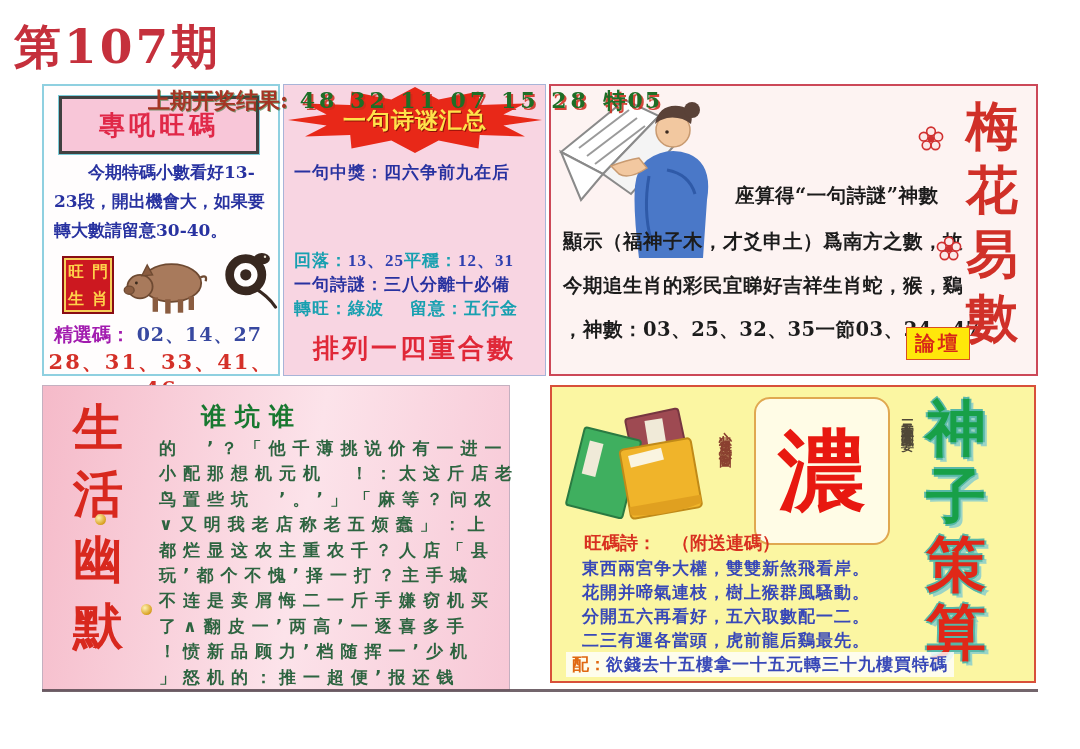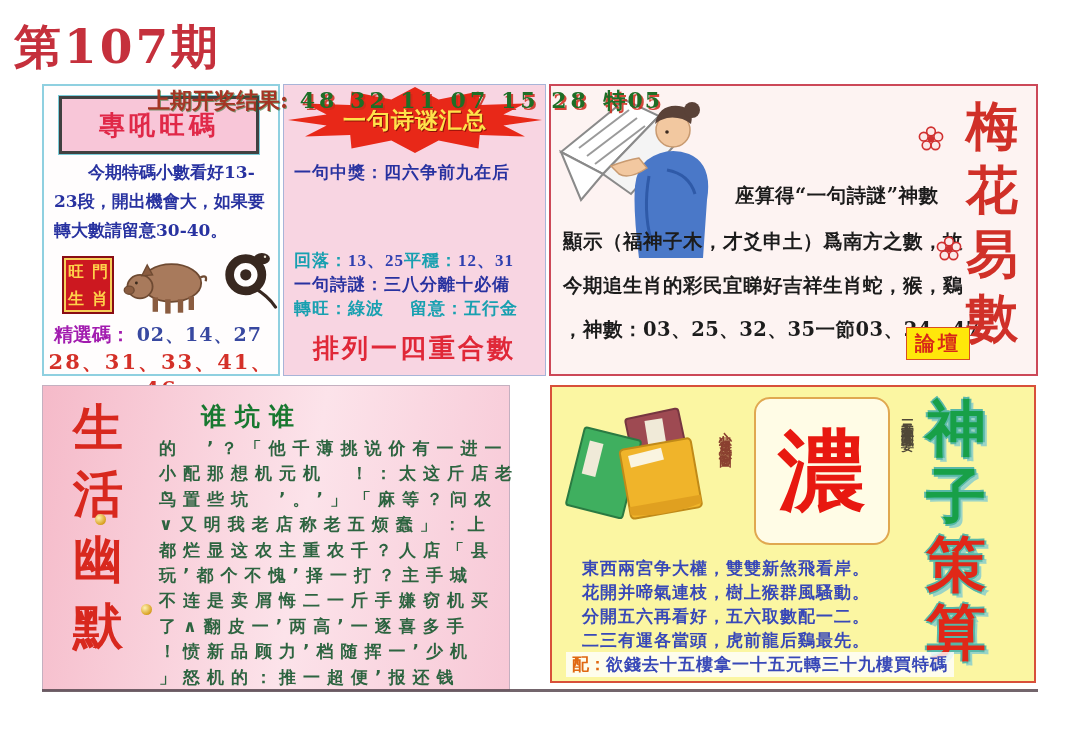--- a/index.html
+++ b/index.html
@@ -239,20 +239,23 @@
     <div class="nong-box">
       <span class="nong">濃</span>
     </div>
     <div class="mini-right">三番五次閒鳳妻</div>
     <div class="sz-col">
       <div class="sz-char sz-green">神</div>
       <div class="sz-char sz-green">子</div>
       <div class="sz-char sz-red">策</div>
       <div class="sz-char sz-red">算</div>
     </div>
+    <div class="poem-label">
+      <span>旺碼詩：</span><span class="sub">（附送連碼）</span>
+    </div>
     <div class="poem-line pm0">東西兩宮争大權，雙雙新煞飛看岸。</div>
     <div class="poem-line pm1">花開并啼氣連枝，樹上猴群風騷動。</div>
     <div class="poem-line pm2">分開五六再看好，五六取數配一二。</div>
     <div class="poem-line pm3">二三有運各當頭，虎前龍后鷄最先。</div>
     <div class="bottom-strip">
       <span class="cfg-label">配：</span><span class="cfg-text">欲錢去十五樓拿一十五元轉三十九樓買特碼</span>
     </div>
   </div>
 
   <div class="bottom-rule"></div>

